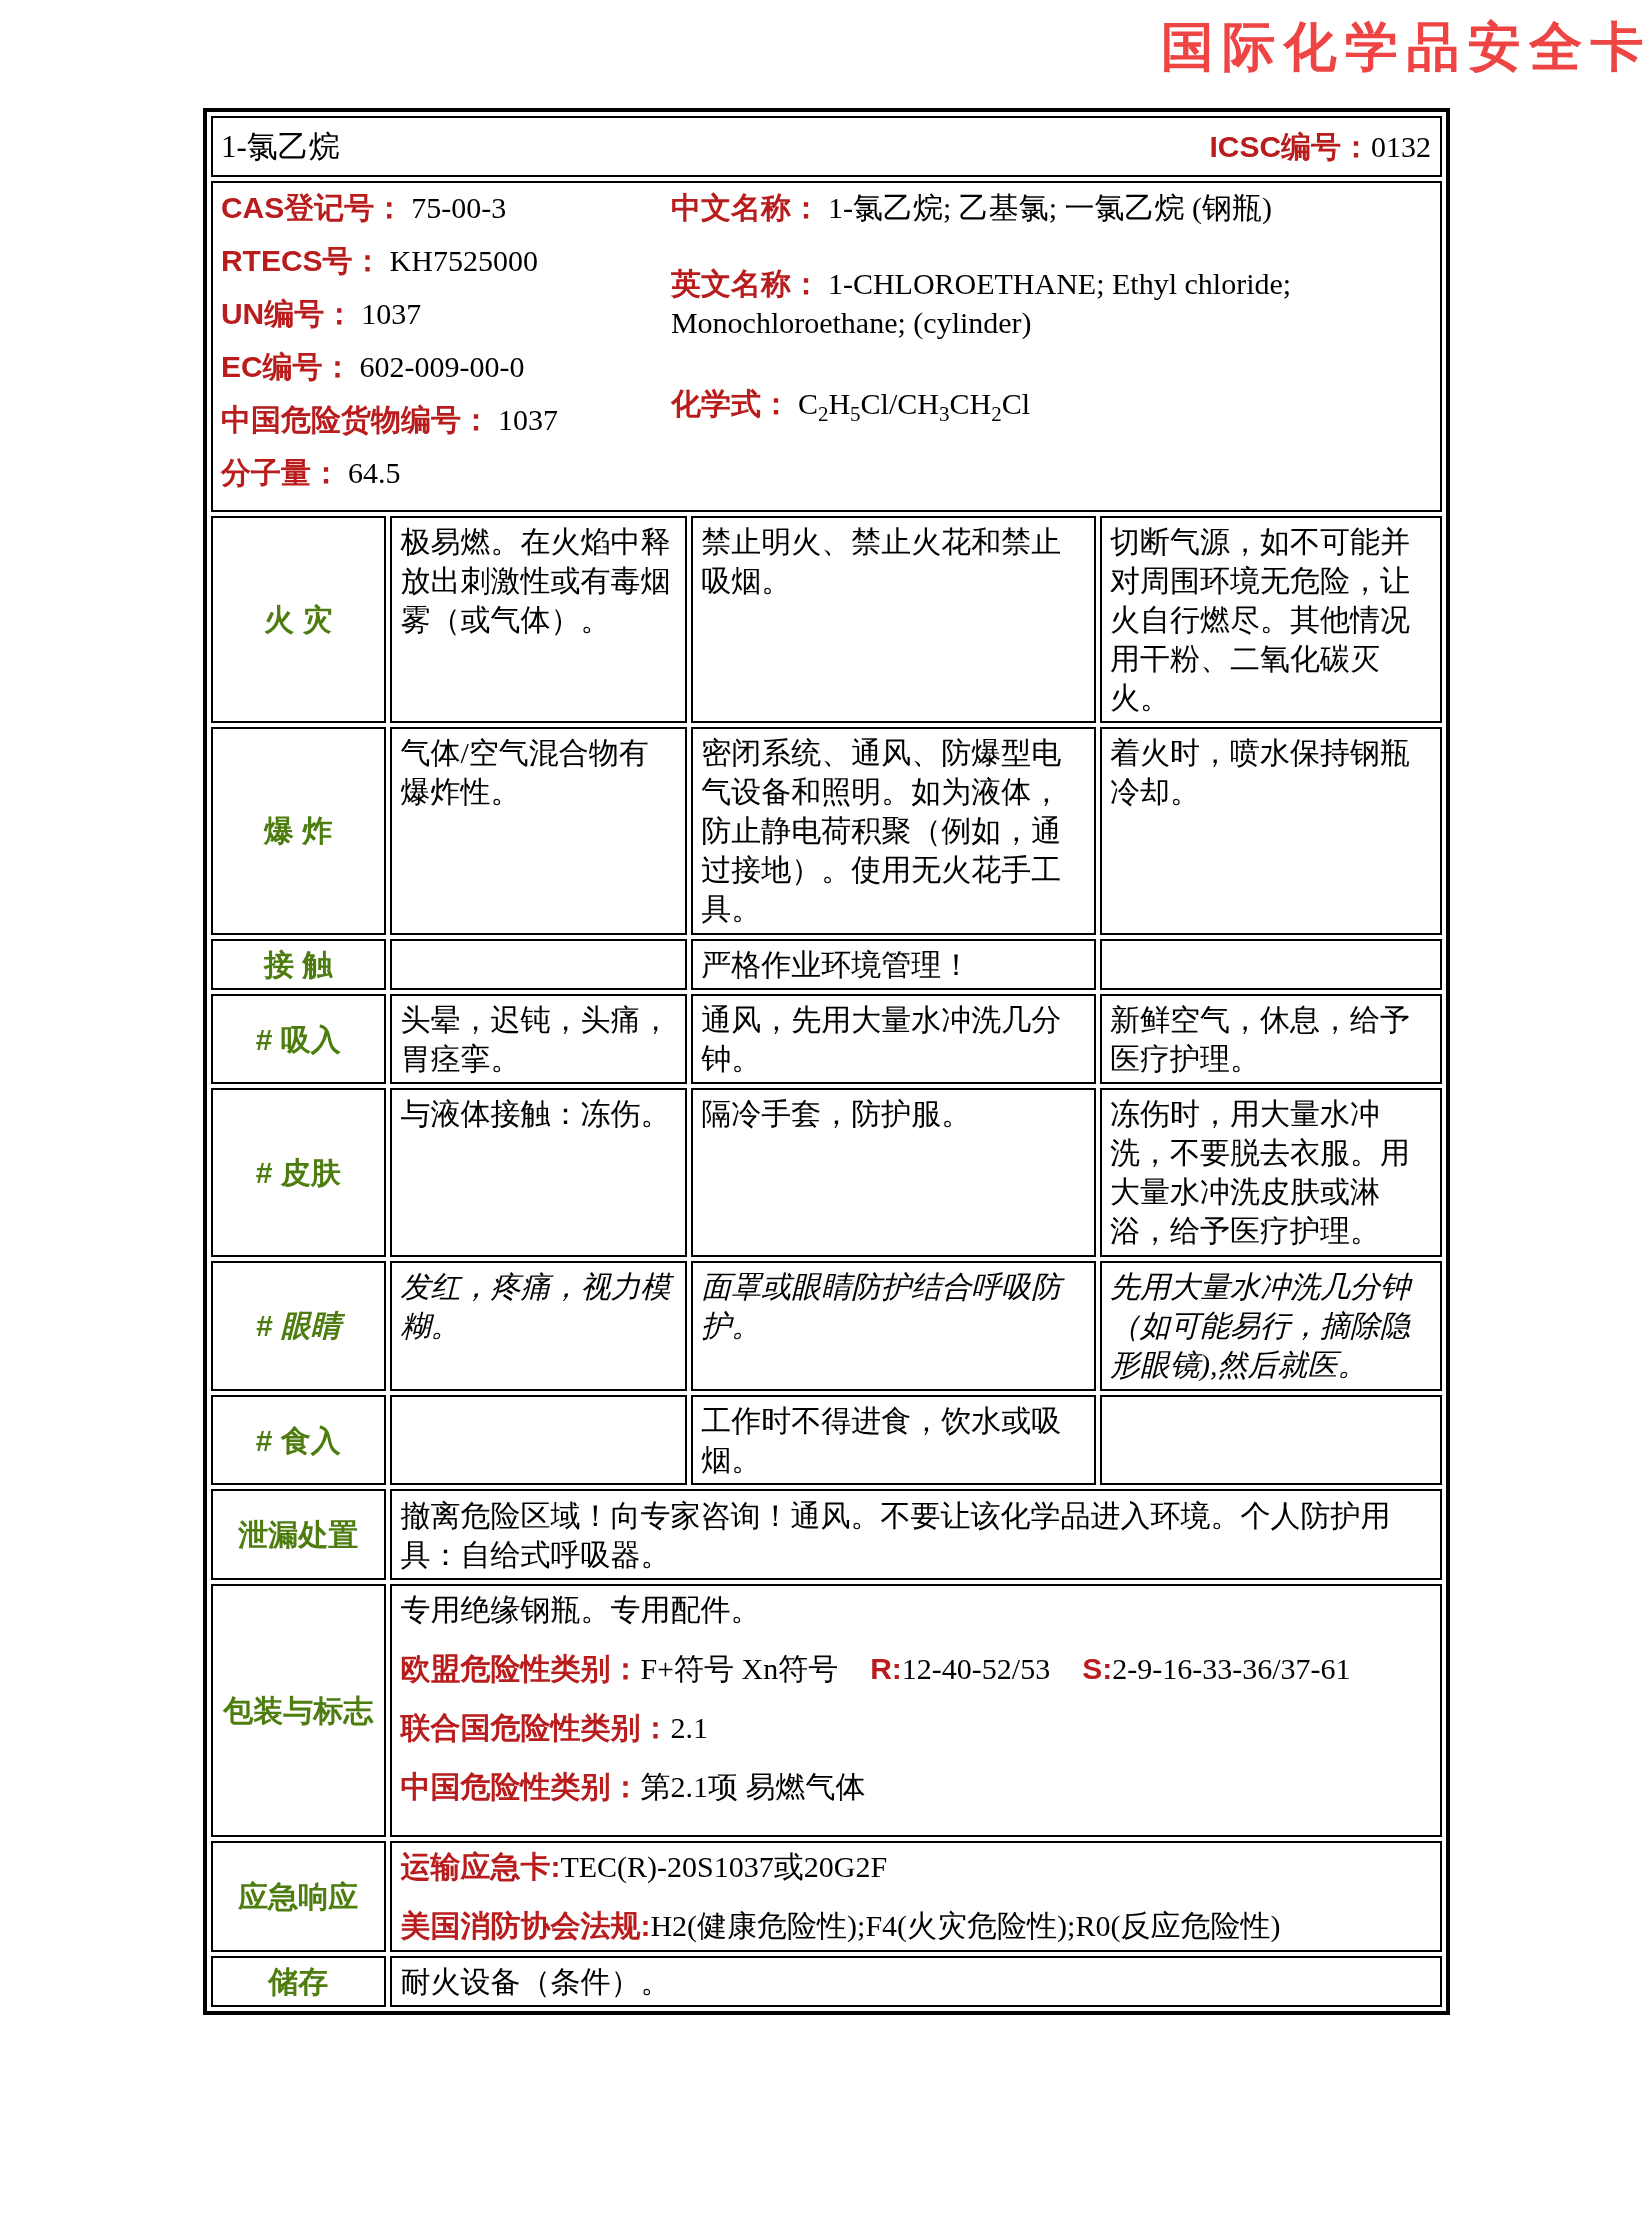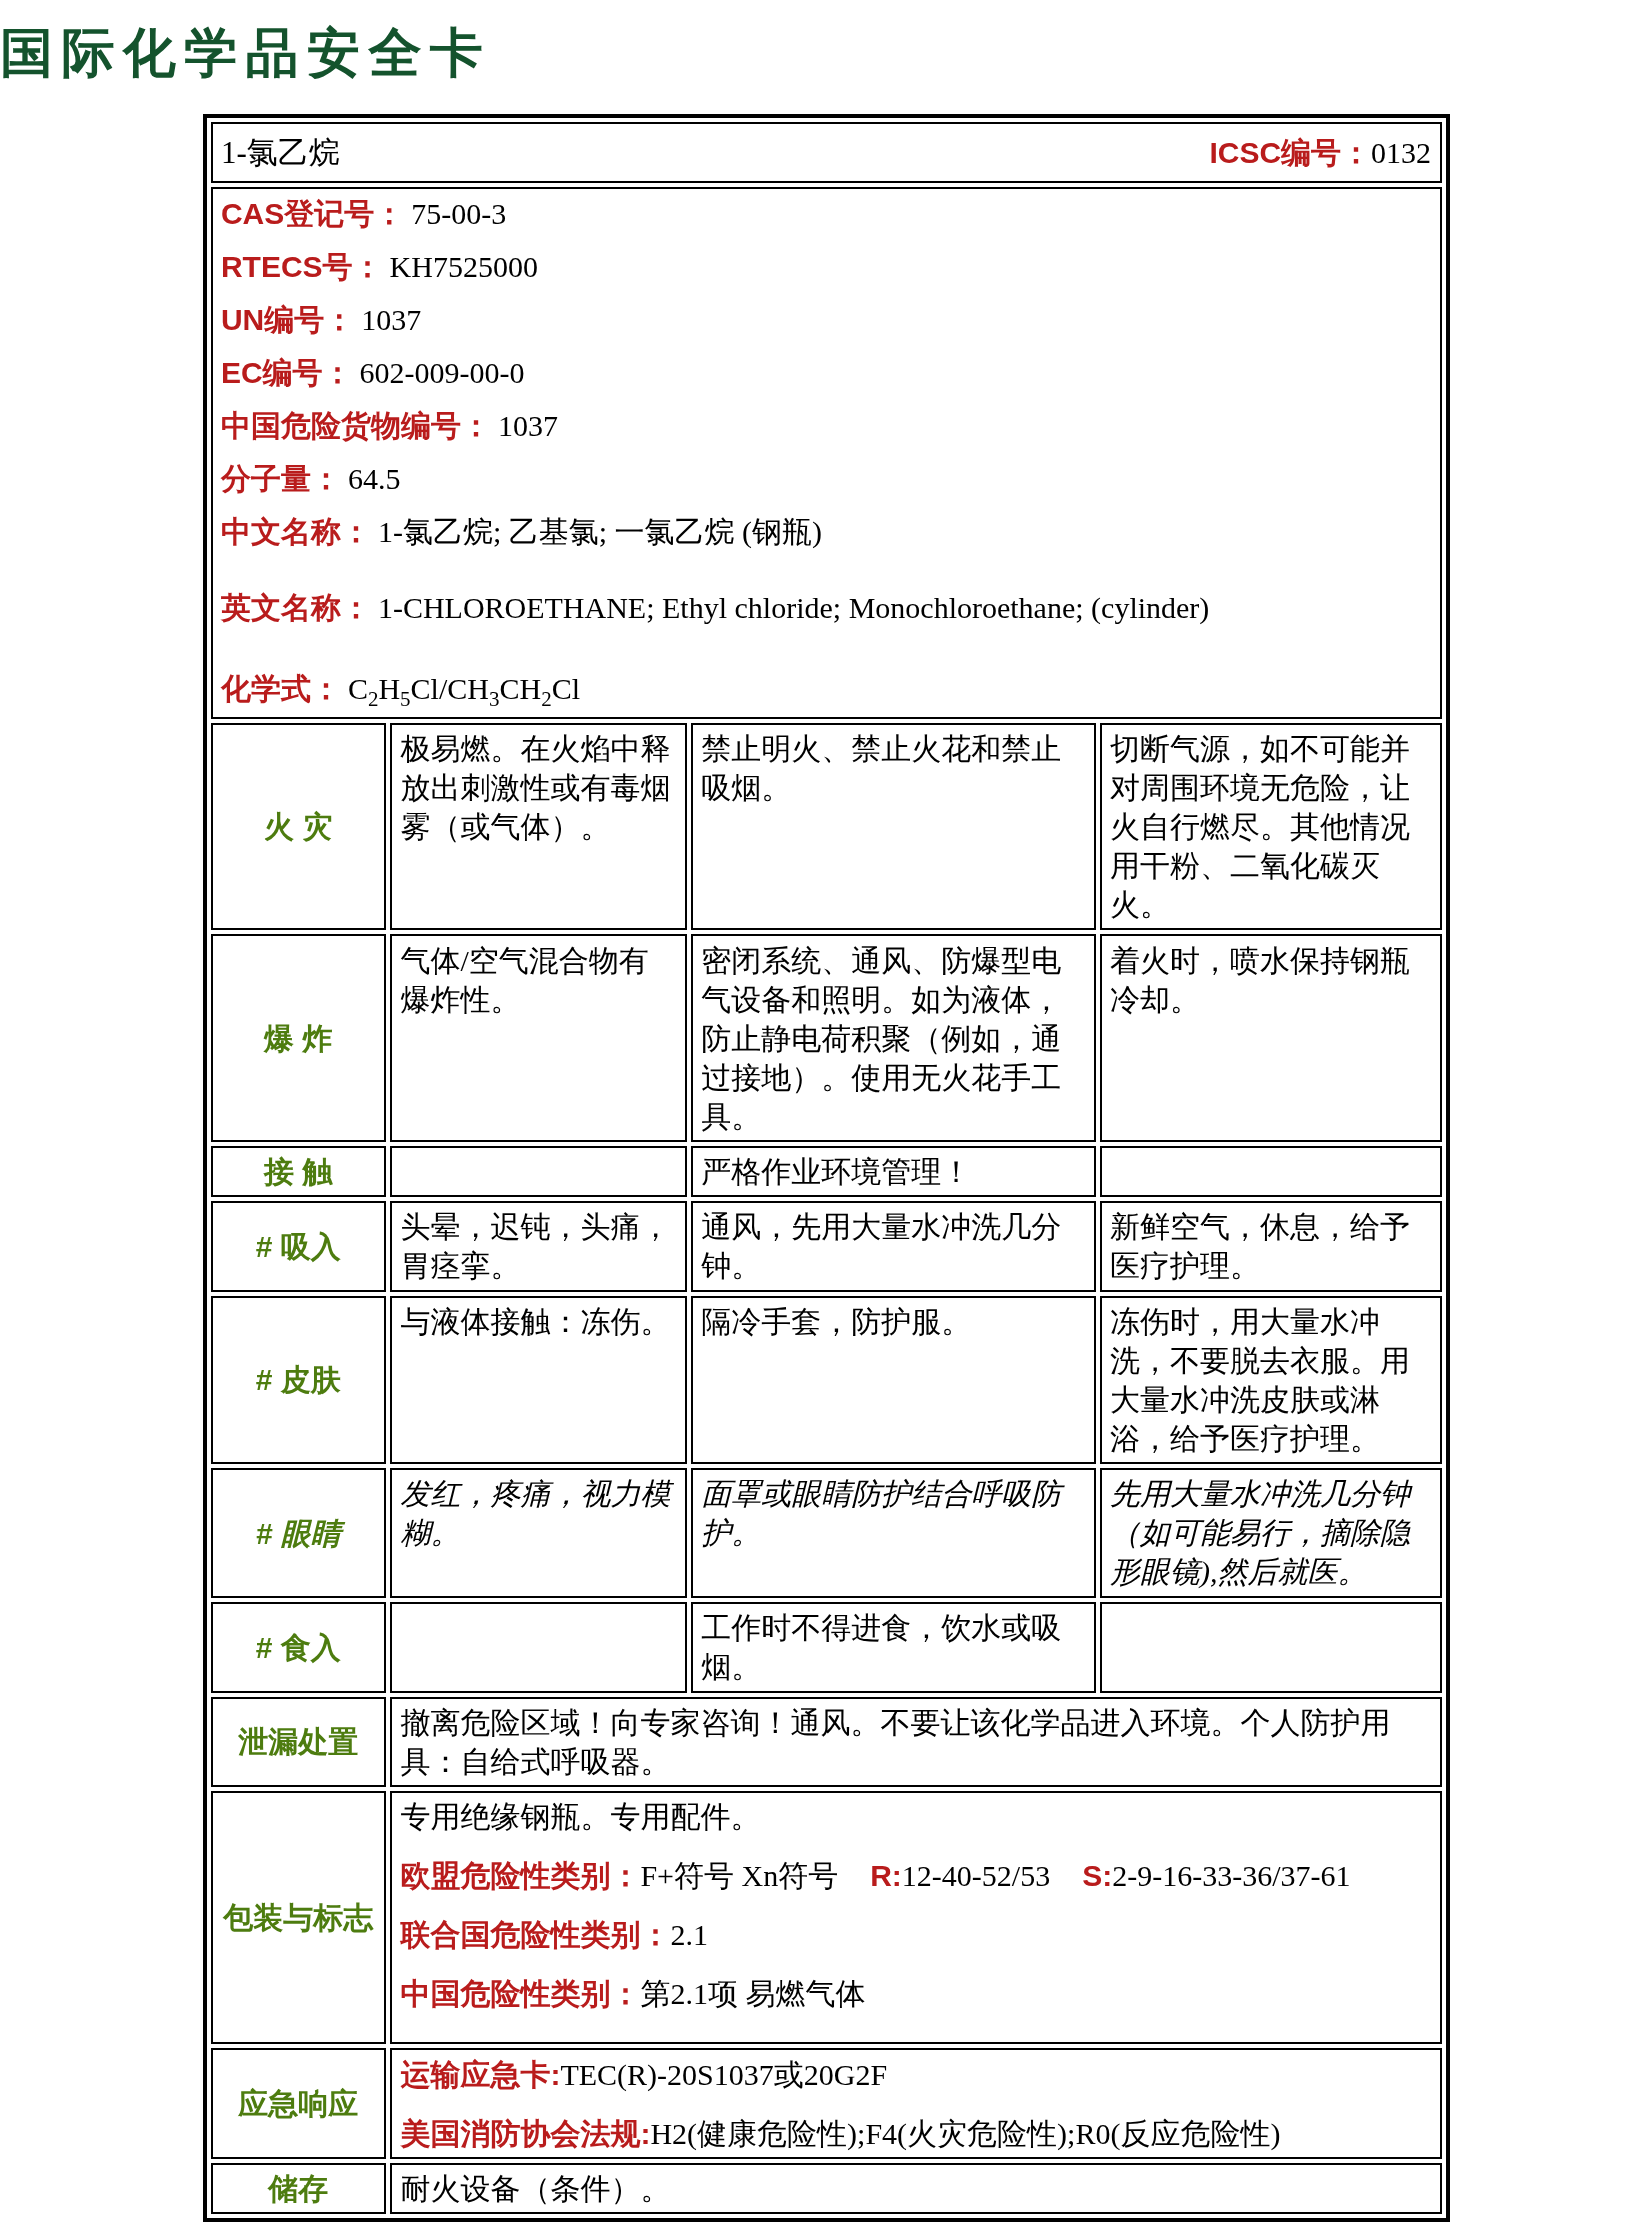--- a/index.html
+++ b/index.html
@@ -1,19 +1,19 @@
 <!DOCTYPE html>
 <html style="font-size:11.3px"><head>
 <meta charset="utf-8">
 <style>
   html,body{margin:0;padding:0;background:#ffffff;}
   body{width:1652px;height:2227px;font-family:"Liberation Serif",serif;color:#000;}
   .page-title{
-    text-align:left;color:#14532d;font-weight:bold;font-size:53px;
-    letter-spacing:8.4px;margin:18px 0 24px 0;
+    text-align:right;color:#ef4444;font-weight:bold;font-size:53px;
+    letter-spacing:8.4px;margin:12px 0 24px 0;
     font-family:"Liberation Serif",serif;
   }
   table.card{
     width:1247px;margin:0 auto;background:#fff;
     border:4.2px solid #000;border-collapse:separate;border-spacing:4.2px;
     table-layout:fixed;
   }
   td{
     border:2.1px solid #000;vertical-align:top;background:#fff;
     padding:4.2px 8.4px;font-size:30px;line-height:1.3;
@@ -29,21 +29,21 @@
   }
   td.header-cell{
     vertical-align:middle;text-align:center;color:#0000ff;font-weight:bold;
     font-size:31px;font-family:"Liberation Sans",sans-serif;
   }
   
   .title-flex{display:flex;justify-content:space-between;align-items:center;height:100%;}
   .title-name{font-size:31px;}
   .icsc{font-size:30px;}
   
-  .id-flex{display:flex;flex-direction:column;}
+  .id-flex{display:flex;}
   .id-left{width:450px;flex:none;}
   .id-left .id-line{margin-bottom:14px;}
   .id-right{flex:1;}
   .id-right .name-block{margin-bottom:0;}
   .en-block{margin-top:37px;}
   .formula-block{margin-top:42px;}
   .id-line .lbl, .name-block .lbl{margin-right:7px;}
   sub{font-size:21px;}
   
   .gap-l{margin-left:32px;}

